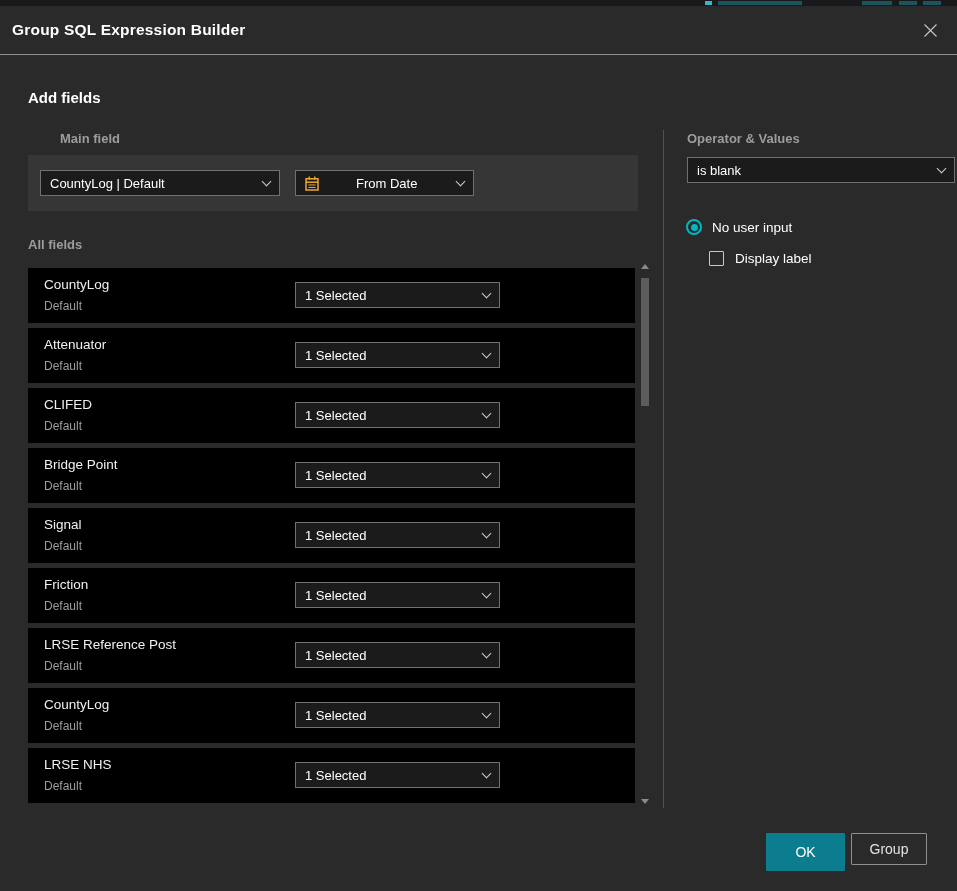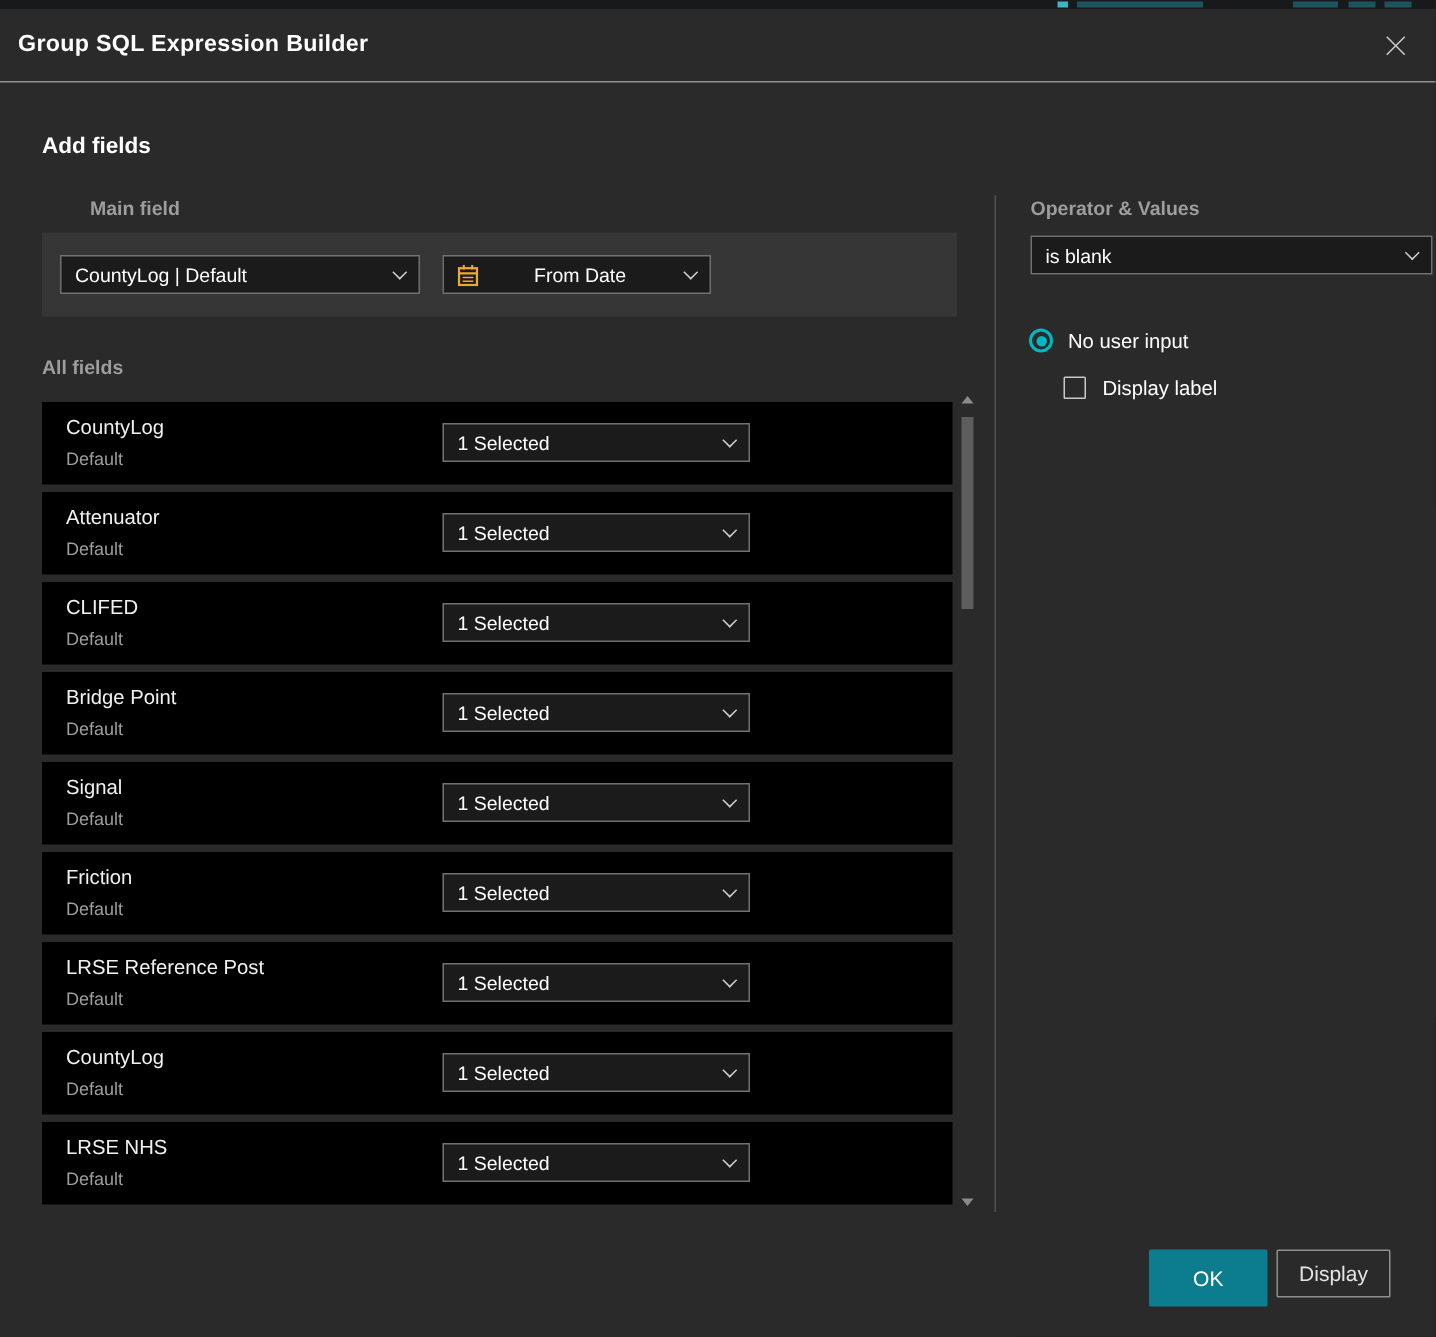--- a/index.html
+++ b/index.html
@@ -251,15 +251,15 @@
     </span>
     <span class="rlabel">No user input</span>
   </div>
 
   <div class="check-row">
     <span class="checkbox"></span>
     <span class="clabel">Display label</span>
   </div>
 
   <button class="btn-ok">OK</button>
-  <button class="btn-cancel">Display</button>
+  <button class="btn-cancel">Group</button>
 
 </div>
 
 </body></html>

